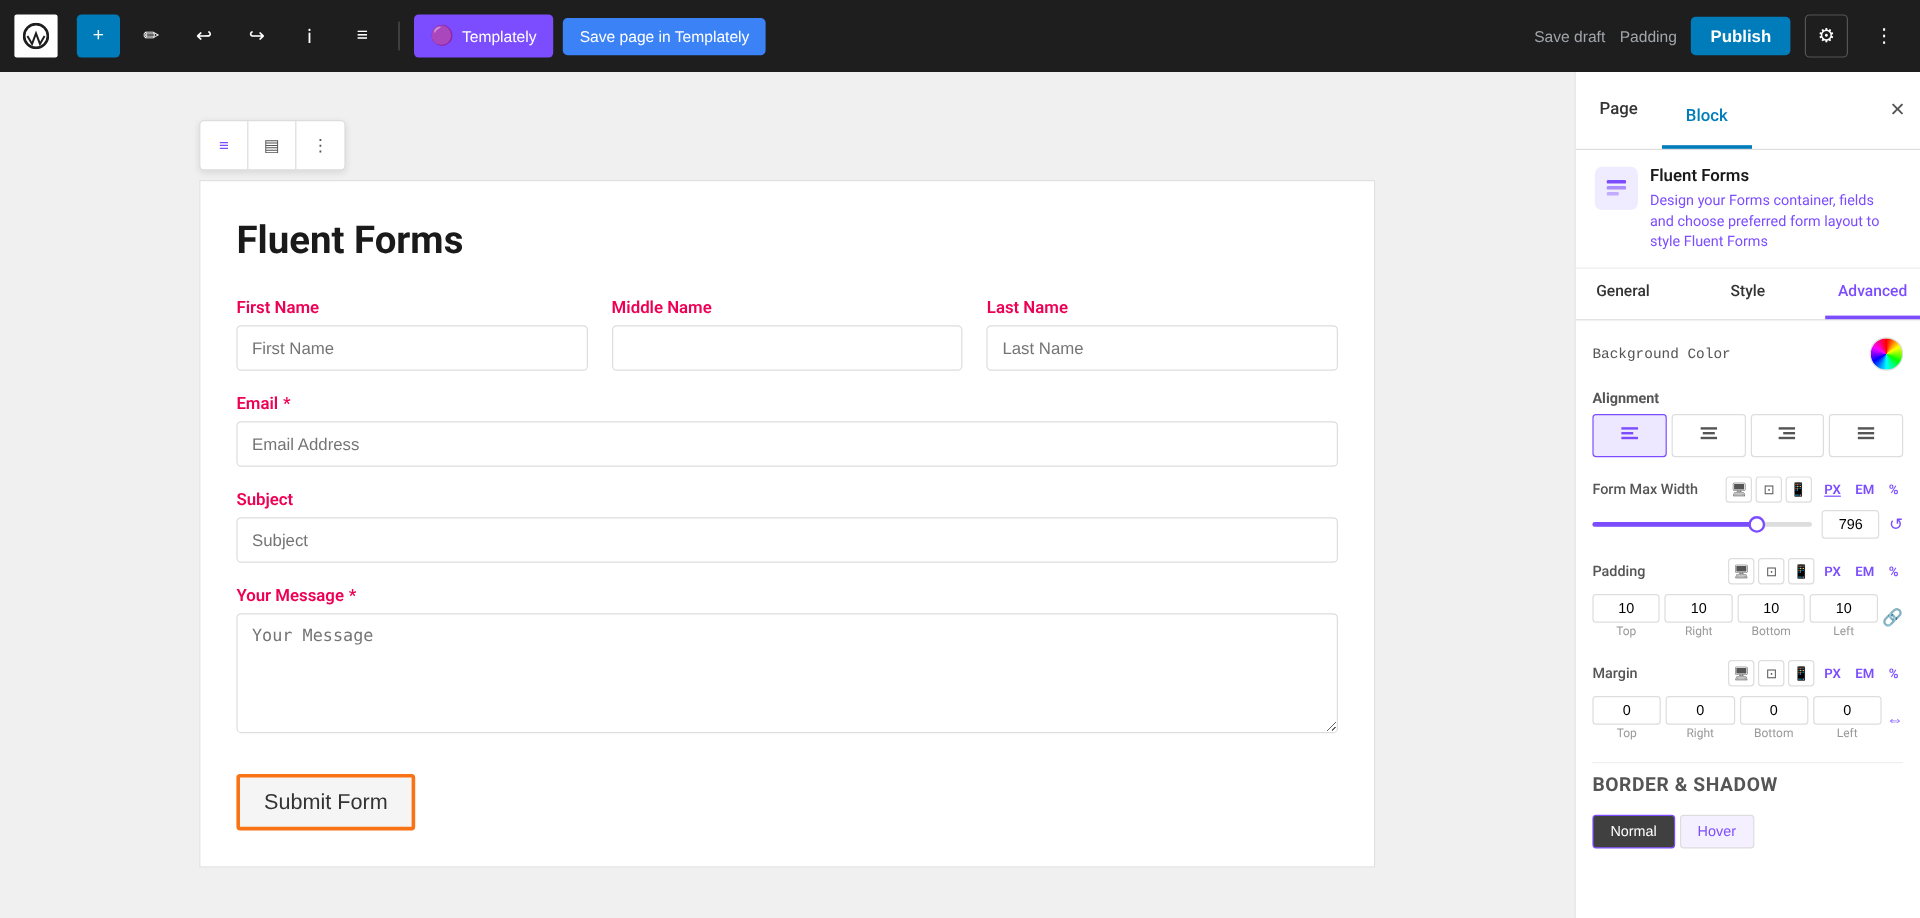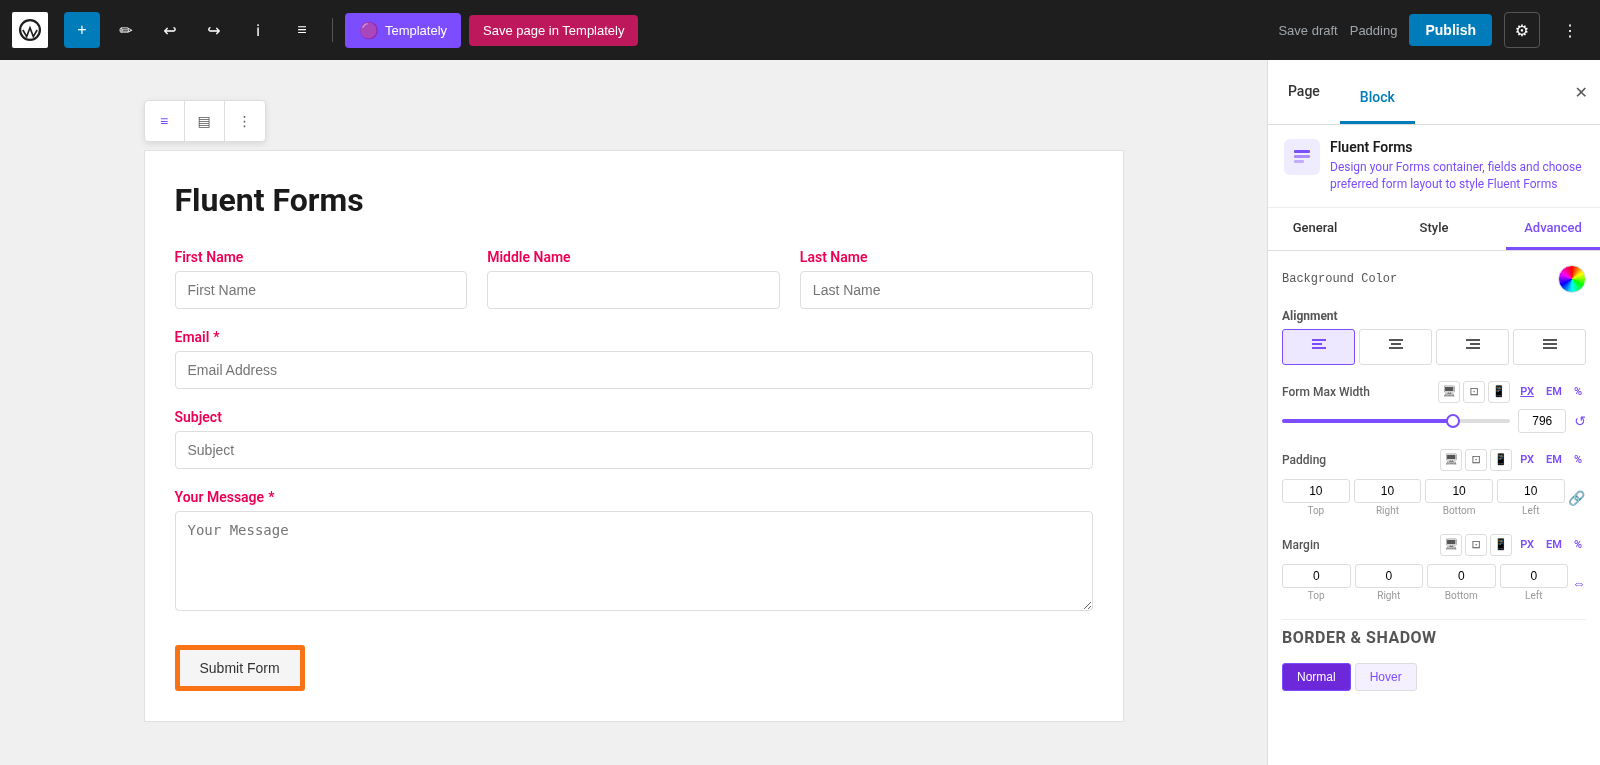--- a/index.html
+++ b/index.html
@@ -27,21 +27,21 @@
       border-radius: 4px; font-size: 16px;
     }
     .toolbar-btn.plus { background: #007cba; border-radius: 4px; }
     .toolbar-divider { width: 1px; height: 24px; background: #555; margin: 0 4px; }
     .templately-btn {
       background: #7c4dff; color: #fff; border: none; cursor: pointer;
       padding: 8px 14px; border-radius: 4px; display: flex; align-items: center; gap: 6px;
       font-size: 13px; font-weight: 500;
     }
     .save-templately-btn {
-      background: #be185d; color: #fff; border: none; cursor: pointer;
+      background: #3b82f6; color: #fff; border: none; cursor: pointer;
       padding: 8px 14px; border-radius: 4px; font-size: 13px; font-weight: 500;
     }
     .toolbar-right {
       margin-left: auto; display: flex; align-items: center; gap: 12px;
     }
     .save-draft-btn {
       background: none; border: none; color: #a0a5aa; cursor: pointer; font-size: 13px;
     }
     .preview-btn {
       background: none; border: none; color: #a0a5aa; cursor: pointer; font-size: 13px;
@@ -120,28 +120,28 @@
       width: 100%; border: 1px solid #ddd; border-radius: 4px;
       padding: 10px 12px; font-size: 14px; color: #999; background: #fff;
       outline: none;
     }
     .field-textarea {
       width: 100%; border: 1px solid #ddd; border-radius: 4px;
       padding: 10px 12px; font-size: 14px; color: #999; background: #fff;
       height: 100px; resize: both; outline: none;
     }
     .submit-btn {
-      background: #f5f5f5; border: 5px solid #f97316; color: #333;
-      padding: 10px 20px; font-size: 14px; cursor: pointer; border-radius: 3px;
+      background: #f5f5f5; border: 3px solid #f97316; color: #333;
+      padding: 10px 20px; font-size: 18px; cursor: pointer; border-radius: 3px;
       margin-top: 10px;
     }
 
     
     .right-panel {
-      width: 333px;
+      width: 288px;
       background: #fff;
       border-left: 1px solid #ddd;
       display: flex;
       flex-direction: column;
       flex-shrink: 0;
     }
     .panel-header {
       display: flex;
       align-items: center;
       border-bottom: 1px solid #ddd;
@@ -301,21 +301,21 @@
 
     
     .normal-hover-tabs {
       display: flex; gap: 4px; margin-top: 4px;
     }
     .nh-tab {
       padding: 6px 14px; border: 1px solid #ddd; border-radius: 3px;
       font-size: 12px; cursor: pointer; background: #f5f0ff; color: #7c4dff;
       font-weight: 500;
     }
-    .nh-tab.active { background: #6d28d9; color: #fff; border-color: #7c4dff; }
+    .nh-tab.active { background: #404040; color: #fff; border-color: #7c4dff; }
   </style>
 </head>
 <body>
 
 <div class="toolbar">
   <div class="wp-logo">
     <svg viewBox="0 0 20 20" fill="#1e1e1e" xmlns="http://www.w3.org/2000/svg">
       <circle cx="10" cy="10" r="9" fill="none" stroke="#1e1e1e" stroke-width="2"></circle>
       <path d="M3.5 10 L7 16 L10 8 L13 16 L16.5 10" fill="none" stroke="#1e1e1e" stroke-width="1.5"></path>
     </svg>

